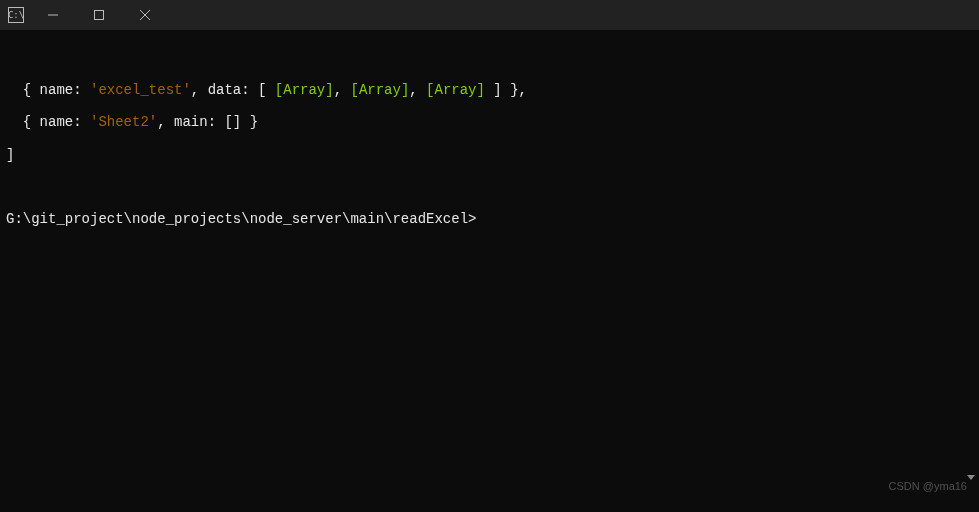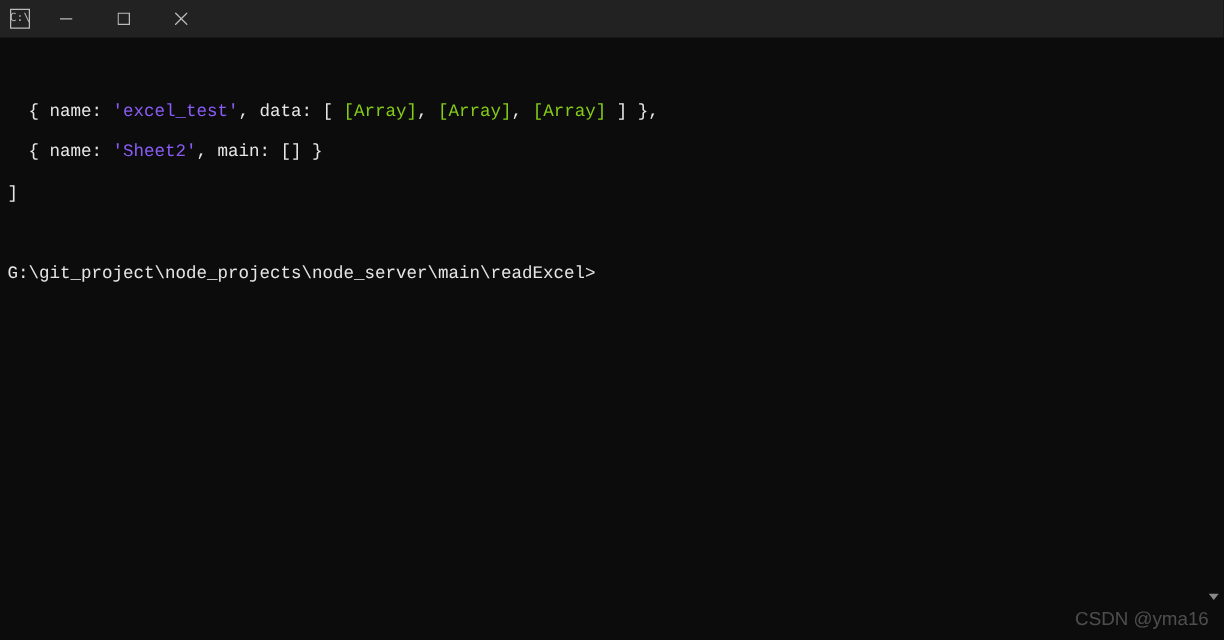--- a/index.html
+++ b/index.html
@@ -47,28 +47,28 @@
     font-size: 12px;
   }
   .win-btn svg { stroke: #bbb; }
   .term {
     padding: 4px 6px;
     color: #e6e6e6;
     white-space: pre;
     line-height: 1.15;
   }
   .prompt-line { white-space: pre; }
-  .g { color: #8b5cf6; }   
+  .g { color: #a16207; }   
   .b { color: #84cc16; }   
   .watermark {
     position: absolute;
     right: 12px;
-    bottom: 8px;
+    bottom: 20px;
     font-family: "Segoe UI", sans-serif;
-    font-size: 15px;
+    font-size: 11px;
     color: rgba(200,200,200,0.35);
   }
   .cursor {
     display: inline-block;
     width: 7px;
     height: 14px;
     vertical-align: text-bottom;
   }
   .scroll-indicator {
     position: absolute;

